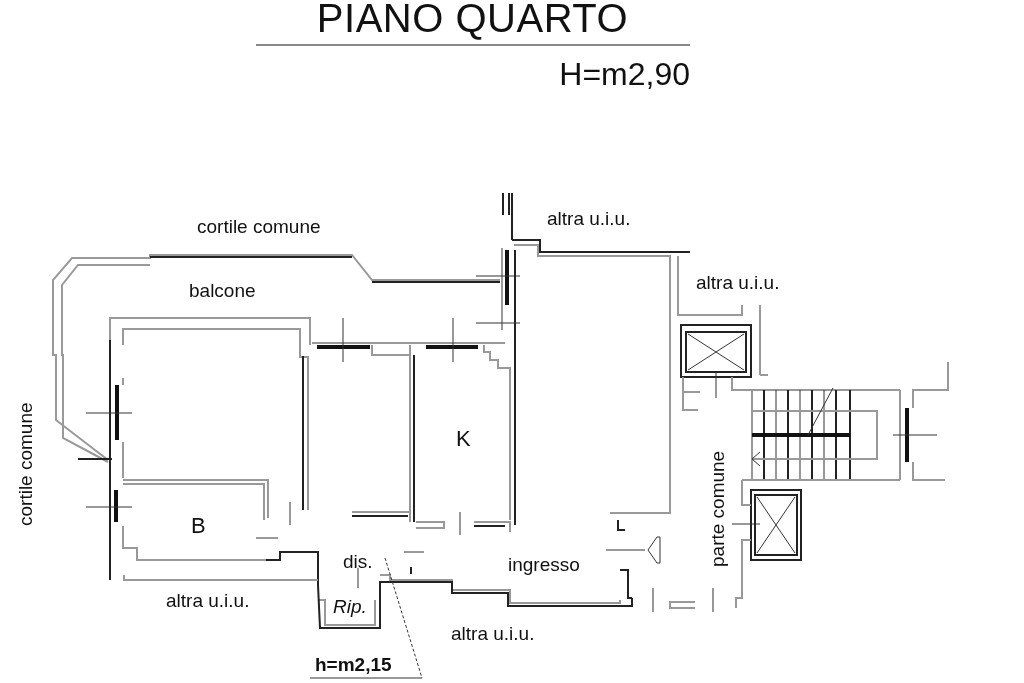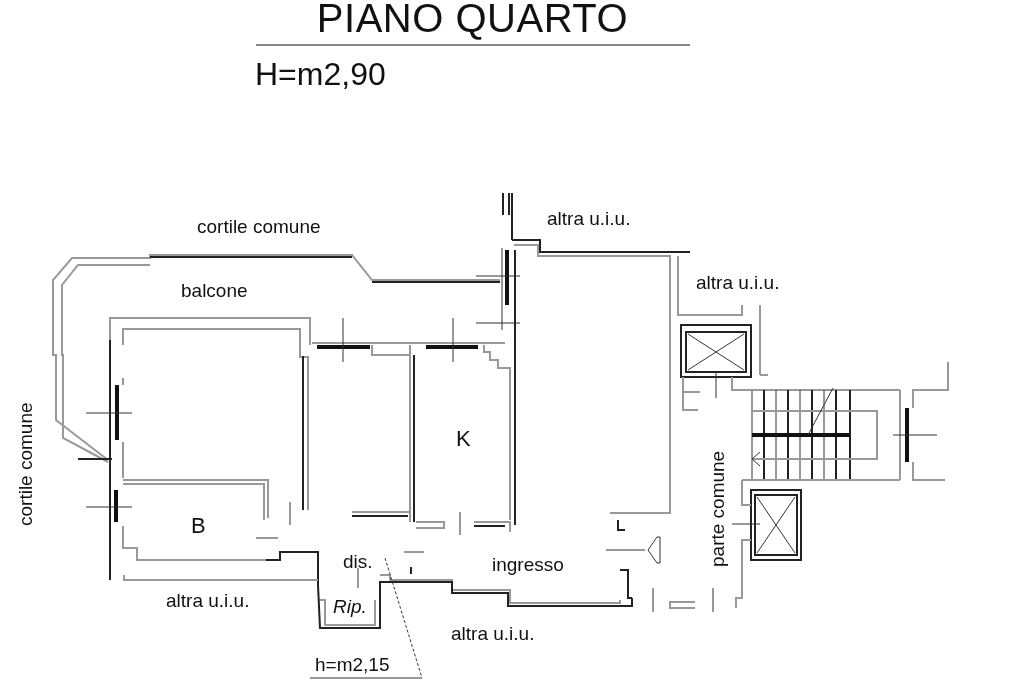--- a/index.html
+++ b/index.html
@@ -1,19 +1,19 @@
 <!DOCTYPE html>
 <html><head>
 <meta charset="utf-8">
 <style>
   html, body { margin: 0; padding: 0; background: #ffffff; }
   body { width: 1024px; height: 683px; position: relative; overflow: hidden; font-family: "Liberation Sans", sans-serif; color: #111; }
   .title { position: absolute; left: 255px; top: -4px; width: 435px; text-align: center; font-size: 40px; letter-spacing: 0.5px; color: #111; }
   .title-rule { position: absolute; left: 256px; top: 44px; width: 434px; height: 2px; background: #888; }
-  .subtitle { position: absolute; left: 255px; top: 56px; width: 435px; text-align: left; font-size: 32px; color: #111; }
+  .subtitle { position: absolute; left: 255px; top: 56px; width: 435px; text-align: right; font-size: 32px; color: #111; }
   svg.plan { position: absolute; left: 0; top: 0; }
   .lbl { position: absolute; font-size: 19px; color: #111; white-space: nowrap; }
   .lbl-big { font-size: 22px; }
   .vert { transform-origin: left top; transform: rotate(-90deg); }
   .w-dark { stroke: #222; fill: none; stroke-width: 2; }
   .w-gray { stroke: #999; fill: none; stroke-width: 2; }
   .w-thin { stroke: #333; fill: none; stroke-width: 1; }
   .w-thick { stroke: #111; fill: none; stroke-width: 4; }
 </style>
 </head>
@@ -166,25 +166,25 @@
     <polyline class="w-gray" points="683,390 683,410 698,410"></polyline>
   </g>
 
   <g>
     <line class="w-thin" x1="385" y1="558" x2="422" y2="678" stroke-dasharray="3,2"></line>
     <line class="w-thin" x1="310" y1="678" x2="422" y2="678"></line>
   </g>
 </svg>
 
 <div class="lbl" style="left:197px; top:216px;">cortile comune</div>
-<div class="lbl" style="left:181px; top:280px;">balcone</div>
+<div class="lbl" style="left:189px; top:280px;">balcone</div>
 <div class="lbl" style="left:547px; top:208px;">altra u.i.u.</div>
 <div class="lbl" style="left:696px; top:272px;">altra u.i.u.</div>
 <div class="lbl vert" style="left:15px; top:526px;">cortile comune</div>
 <div class="lbl vert" style="left:707px; top:567px;">parte comune</div>
 <div class="lbl lbl-big" style="left:456px; top:426px;">K</div>
 <div class="lbl lbl-big" style="left:191px; top:513px;">B</div>
 <div class="lbl" style="left:343px; top:536px;margin-top:15px;">dis.</div>
-<div class="lbl" style="left:492px; top:554px;">ingresso</div>
+<div class="lbl" style="left:508px; top:554px;">ingresso</div>
 <div class="lbl" style="left:333px; top:596px;font-style:italic;">Rip.</div>
 <div class="lbl" style="left:166px; top:590px;">altra u.i.u.</div>
 <div class="lbl" style="left:451px; top:623px;">altra u.i.u.</div>
-<div class="lbl" style="left:315px; top:654px;">h=m2,15</div>
+<div class="lbl" style="left:315px; top:654px;font-weight:bold;">h=m2,15</div>
 
 </body></html>

